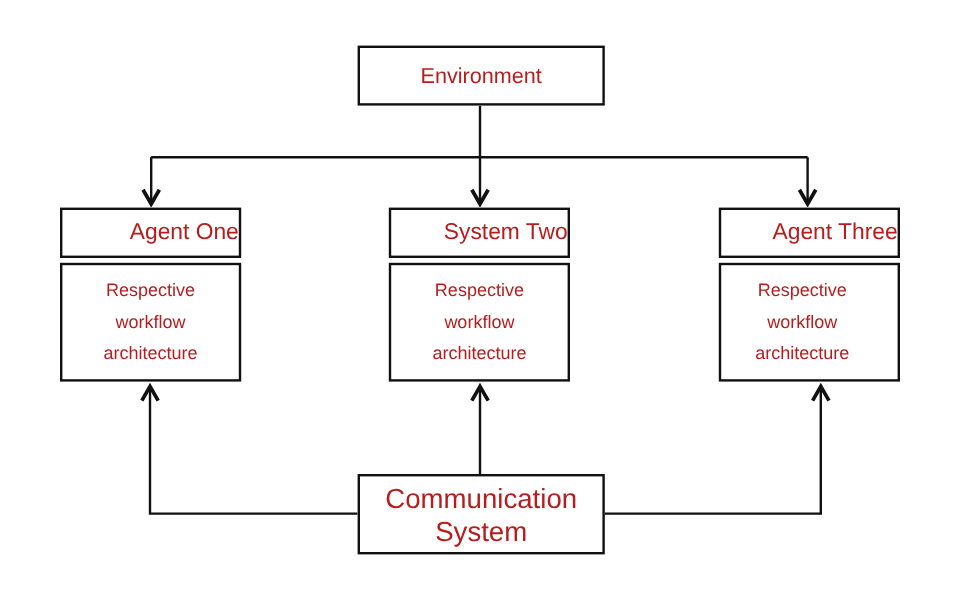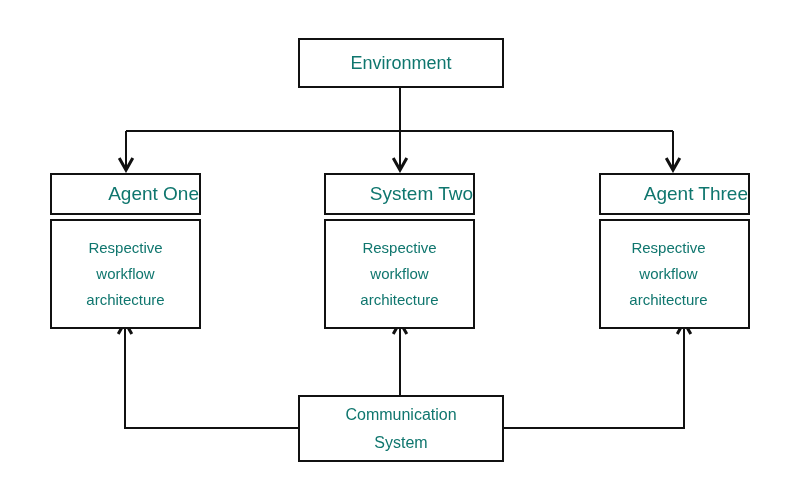--- a/index.html
+++ b/index.html
@@ -6,21 +6,21 @@
     margin: 0;
     padding: 0;
     background: #ffffff;
   }
   .canvas {
     position: relative;
     width: 800px;
     height: 500px;
     background: #ffffff;
     font-family: "Liberation Sans", "DejaVu Sans", sans-serif;
-    color: #0f766e;
+    color: #b91c1c;
     overflow: hidden;
   }
   .wires {
     position: absolute;
     left: 0;
     top: 0;
     width: 800px;
     height: 500px;
   }
   .node {
@@ -34,21 +34,21 @@
     text-align: center;
   }
   .env-box {
     left: 298px; top: 38px;
     width: 206px; height: 50px;
     font-size: 18px;
   }
   .comm-box {
     left: 298px; top: 395px;
     width: 206px; height: 67px;
-    font-size: 16px;
+    font-size: 23px;
     line-height: 28px;
     padding: 0 28px;
   }
   .agent-title {
     position: absolute;
     box-sizing: border-box;
     border: 2px solid #111111;
     background: #ffffff;
     display: flex;
     align-items: center;
@@ -59,21 +59,21 @@
   }
   .agent-body {
     position: absolute;
     box-sizing: border-box;
     border: 2px solid #111111;
     background: #ffffff;
     display: flex;
     align-items: center;
     justify-content: center;
     text-align: center;
-    width: 151px; height: 110px;
+    width: 151px; height: 99px;
     top: 219px;
     font-size: 15px;
     line-height: 26px;
     padding: 0 24px;
   }
   .agent-one  { left: 50px; }
   .agent-two  { left: 324px; }
   .agent-three{ left: 599px; padding-left: 12px; }
 </style>
 </head>

